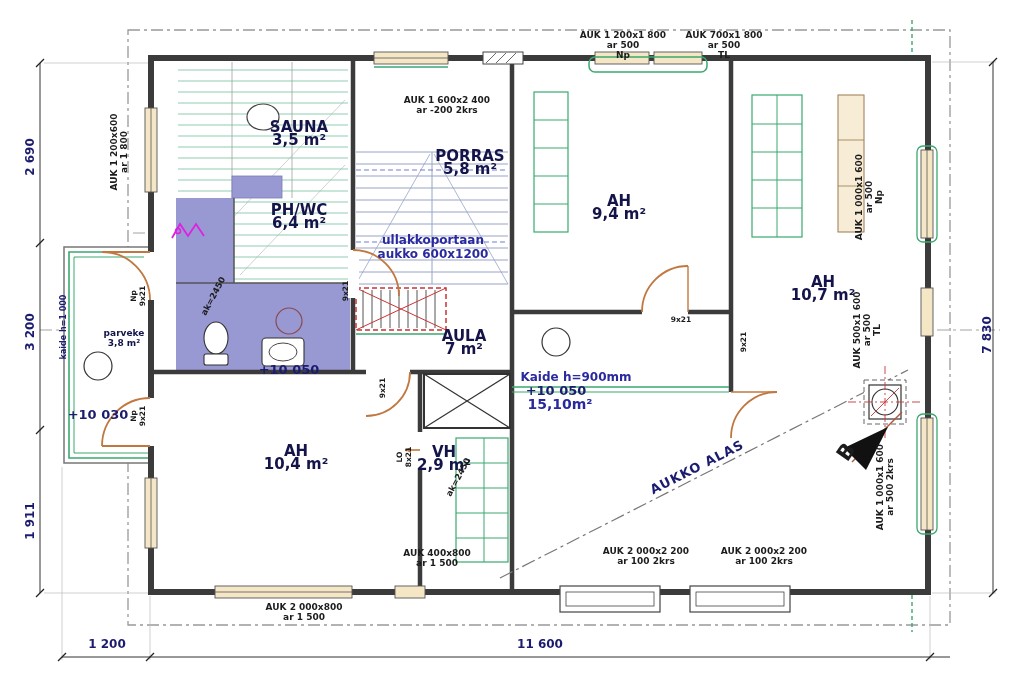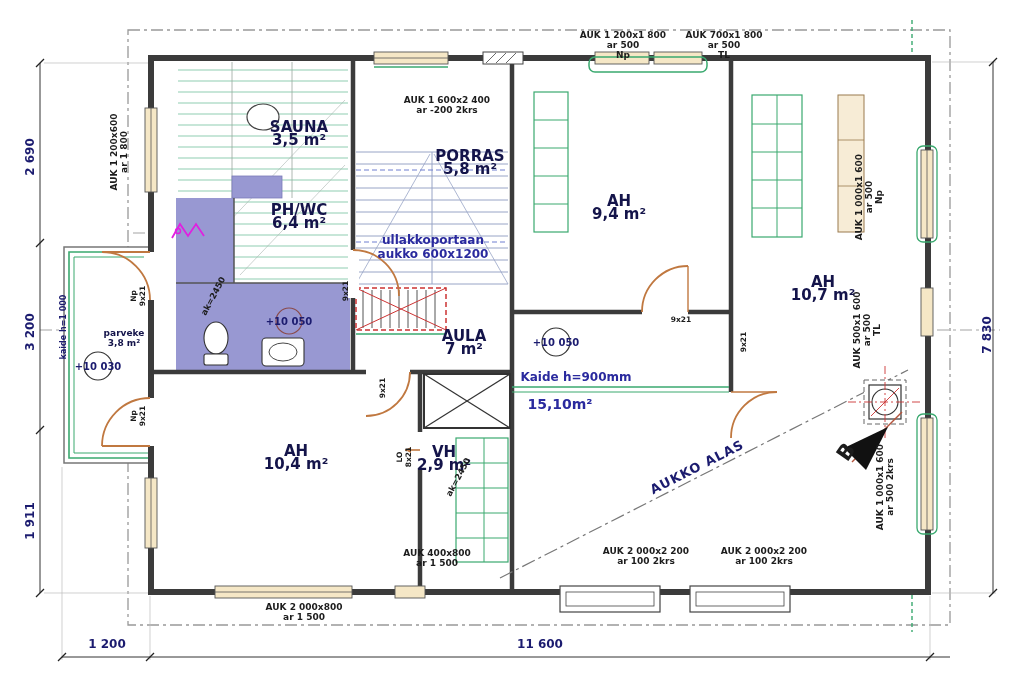--- a/index.html
+++ b/index.html
@@ -9,21 +9,21 @@
   .lbl{position:absolute;transform:translate(-50%,-50%);font-weight:bold;
        white-space:nowrap;text-align:center;color:#1b1b6f;}
   .rot90{transform:translate(-50%,-50%) rotate(-90deg);}
   .blk{color:#1c1c1c;}
   .blue{color:#2a2a9e;}
   .auk{font-size:9px;line-height:10px;color:#1c1c1c;}
   .room{font-size:15px;line-height:13px;color:#14144a;}
   .room-sm{font-size:9px;line-height:10px;color:#14144a;margin-left:12px;}
   .dim{font-size:12px;}
   .tag{font-size:7.5px;line-height:8.5px;color:#1c1c1c;}
-  .lvl{font-size:10px;}
+  .lvl{font-size:13px;margin-top:48px;}
   .ann{font-size:12px;}
   .big{font-size:14px;}
 </style>
 </head>
 <body>
 
 <div class="stage">
 
 <svg width="1024" height="679" viewBox="0 0 1024 679">
 

